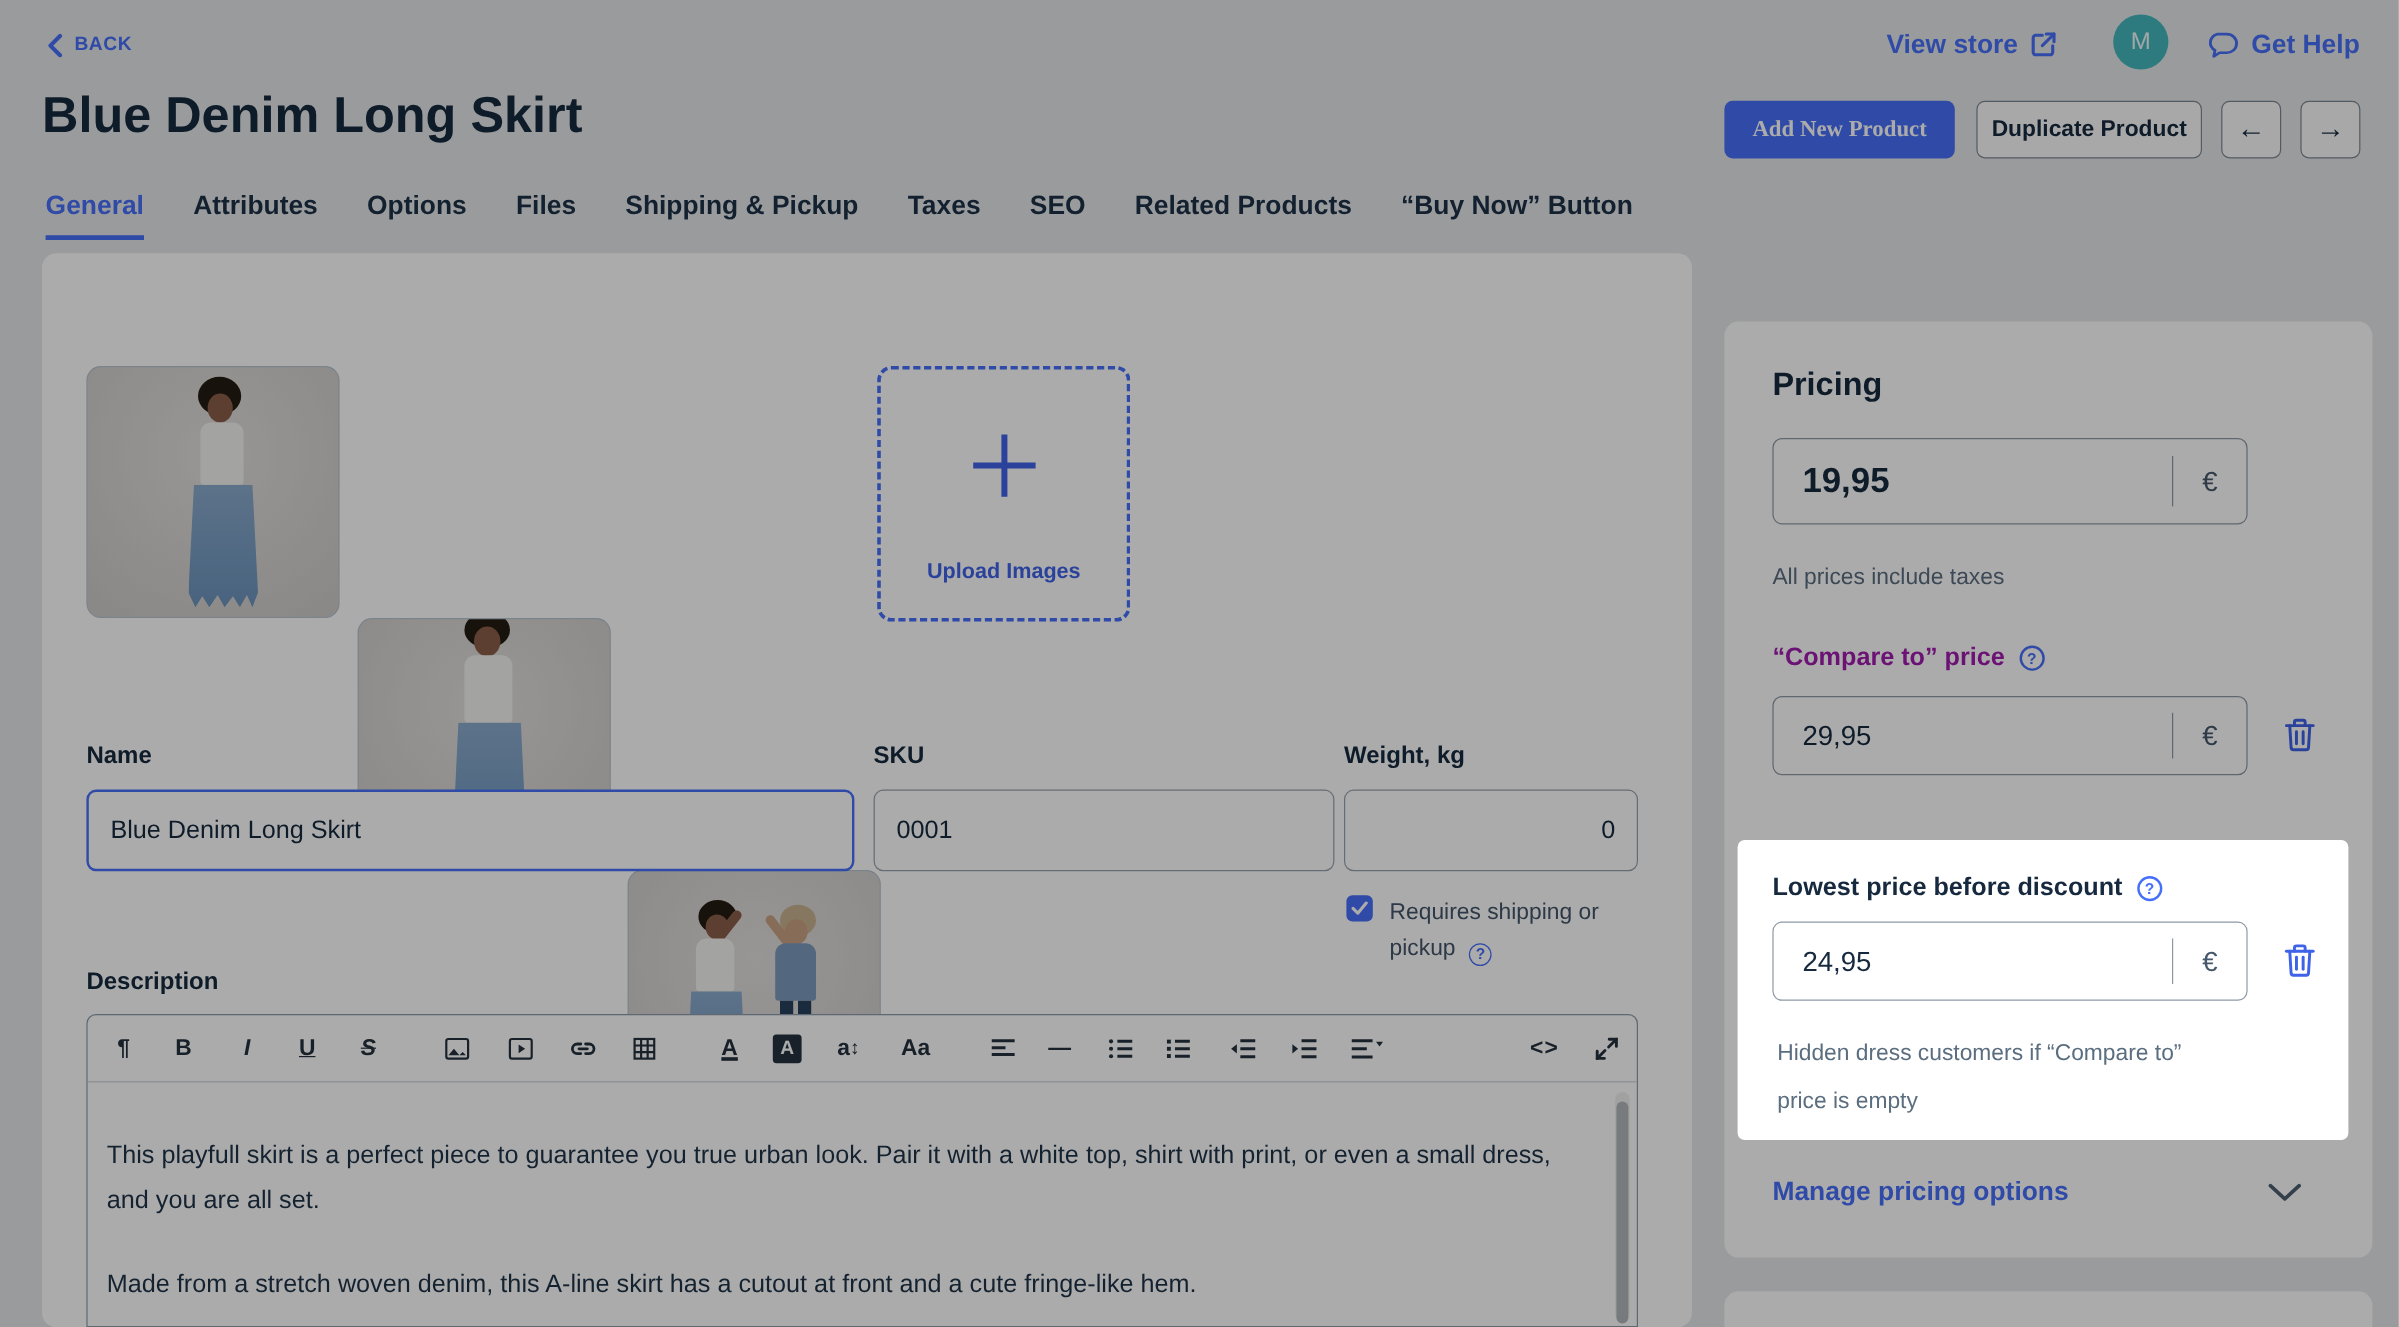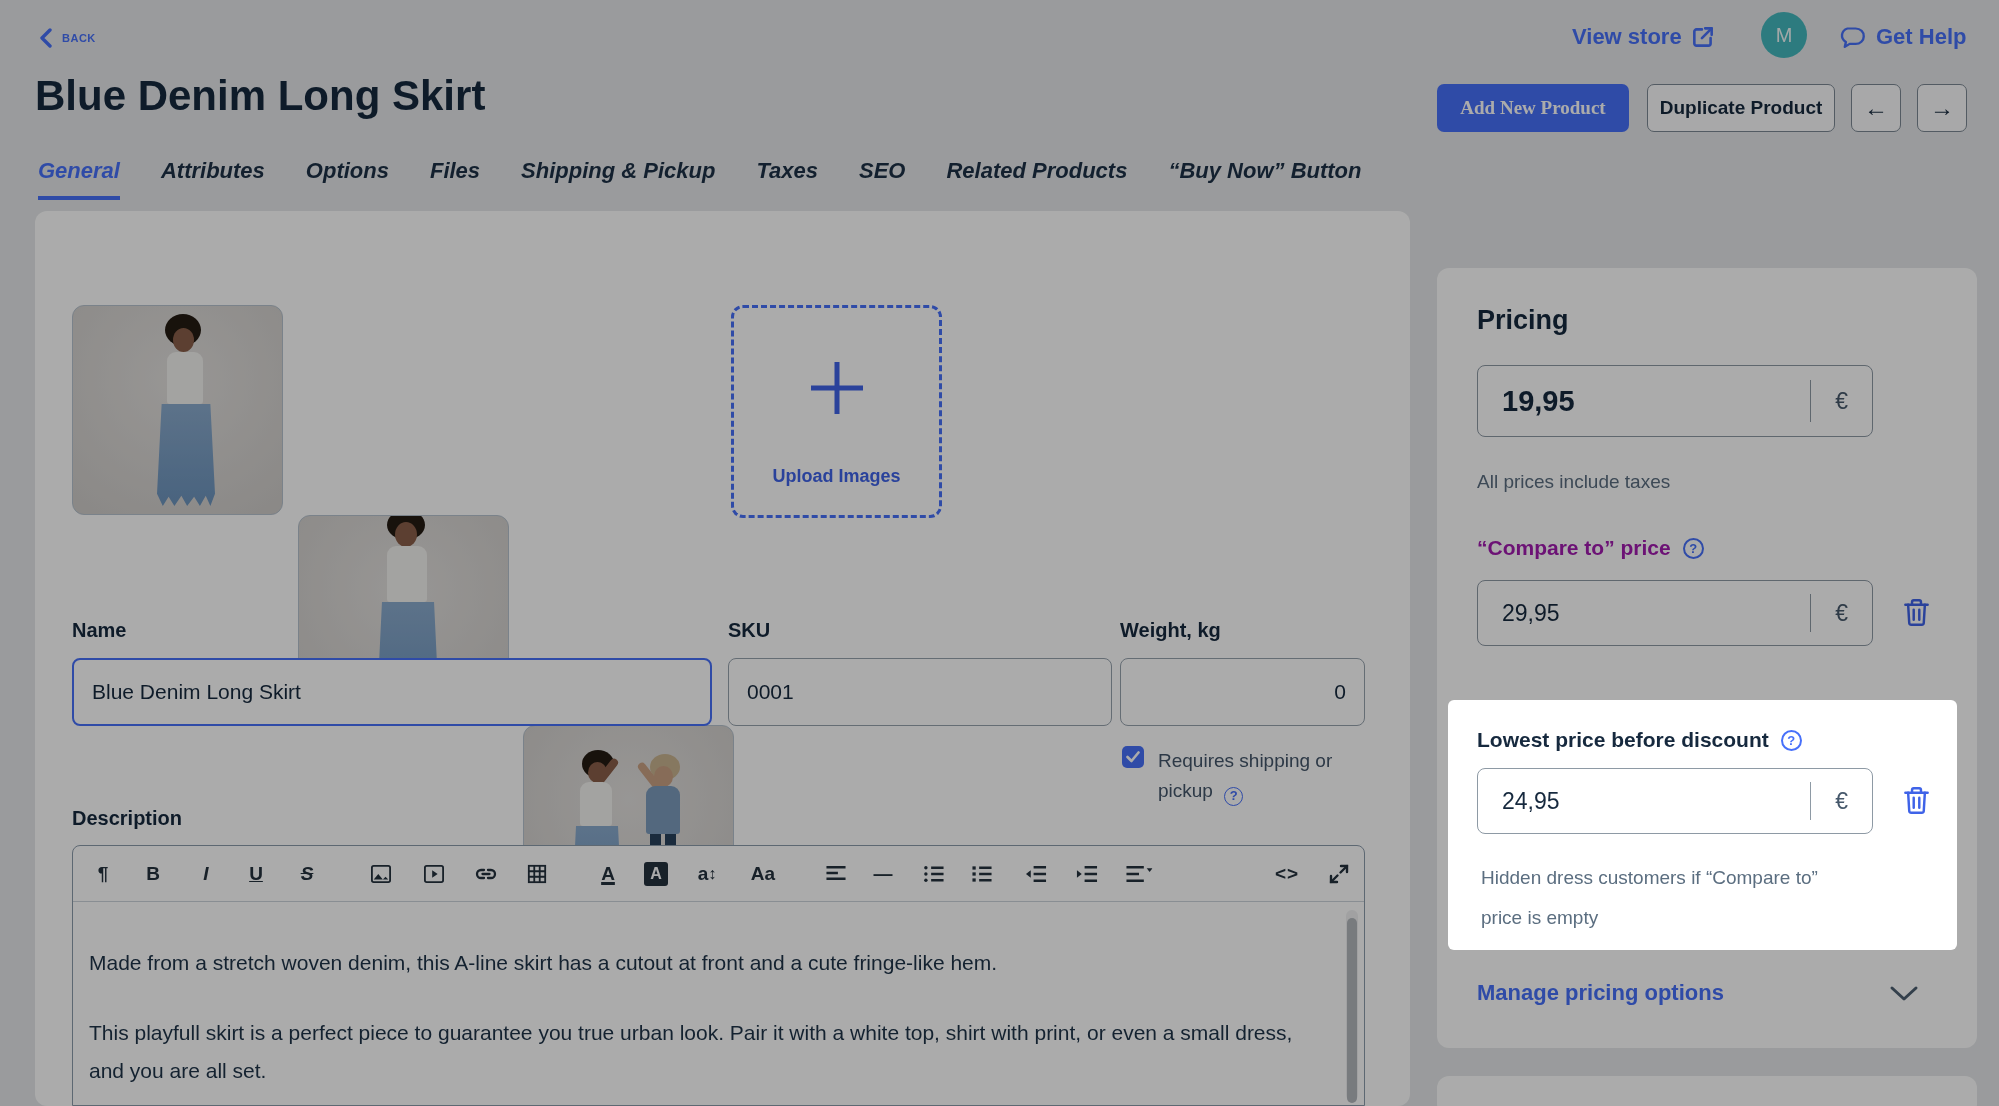--- a/index.html
+++ b/index.html
@@ -58,21 +58,21 @@
   .scroll-thumb { position:absolute; background:#b3b8bd; border-radius:6px; cursor:pointer; }
   .checkbox { width:22px; height:22px; background:#4770fa; border-radius:5px; display:flex; align-items:center; justify-content:center; cursor:pointer; }
   .overlay { position:absolute; inset:0; background:rgba(0,0,0,0.33); z-index:50; }
   .spotlight { position:absolute; z-index:60; background:#ffffff; border-radius:6px; }
   .trash { color:#3f63e8; cursor:pointer; }
   svg { display:block; }
 </style>
 </head>
 <body>
 
-<div class="abs link" style="left:38px; top:28px; font-size:11px; letter-spacing:.5px;">
+<div class="abs link" style="left:38px; top:28px; font-size:16px; letter-spacing:.5px;">
   <span>
     <svg width="16" height="20" viewBox="0 0 16 20">
         <polyline points="12,2 4,10 12,18" fill="none" stroke="#4770fa" stroke-width="3.4" stroke-linecap="round" stroke-linejoin="round"></polyline>
       </svg>
   </span>
   <span>BACK</span>
 </div>
 
 <div class="abs link" style="left:1572px; top:24px; font-size:22px;">
   <span>View store</span>
@@ -98,21 +98,21 @@
   <span>Get Help</span>
 </div>
 
 <h1 class="abs" style="left:35px; top:72px; font-size:42px; font-weight:800; color:#16293e;">Blue Denim Long Skirt</h1>
 
 <button class="abs btn btn-primary" style="left:1437px; top:84px; width:192px; height:48px;font-family:Liberation Serif, serif;">Add New Product</button>
 <button class="abs btn btn-secondary" style="left:1647px; top:84px; width:188px; height:48px;">Duplicate Product</button>
 <button class="abs btn btn-secondary" style="left:1851px; top:84px; width:50px; height:48px; font-size:24px;">←</button>
 <button class="abs btn btn-secondary" style="left:1917px; top:84px; width:50px; height:48px; font-size:24px;">→</button>
 
-<nav class="abs tabs" style="left:38px; top:158px;font-style:italic;">
+<nav class="abs tabs" style="left:38px; top:158px;">
   <span class="tab active">General</span>
   <span class="tab">Attributes</span>
   <span class="tab">Options</span>
   <span class="tab">Files</span>
   <span class="tab">Shipping &amp; Pickup</span>
   <span class="tab">Taxes</span>
   <span class="tab">SEO</span>
   <span class="tab">Related Products</span>
   <span class="tab">“Buy Now” Button</span>
 </nav>
@@ -293,22 +293,22 @@
         <svg width="20" height="20" viewBox="0 0 20 20" stroke="#25323e" stroke-width="2.4" fill="none" stroke-linecap="round">
             <polyline points="12,2 18,2 18,8"></polyline>
             <line x1="18" y1="2" x2="11.5" y2="8.5"></line>
             <polyline points="8,18 2,18 2,12"></polyline>
             <line x1="2" y1="18" x2="8.5" y2="11.5"></line>
           </svg>
       </span>
     </div>
 
     <div class="desc-text" style="padding:42px 60px 0 16px;">
+      <p>This playfull skirt is a perfect piece to guarantee you true urban look. Pair it with a white top, shirt with print, or even a small dress, and you are all set.</p>
       <p>Made from a stretch woven denim, this A-line skirt has a cutout at front and a cute fringe-like hem.</p>
-      <p>This playfull skirt is a perfect piece to guarantee you true urban look. Pair it with a white top, shirt with print, or even a small dress, and you are all set.</p>
     </div>
 
     <div class="scroll-track" style="right:6px; top:64px; width:12px; bottom:4px;"></div>
     <div class="scroll-thumb" style="right:7px; top:72px; width:10px; height:185px;"></div>
   </div>
 </section>
 
 <aside class="abs card" style="left:1437px; top:268px; width:540px; height:780px;">
   <h2 style="position:absolute; left:40px; top:37px; font-size:27px; font-weight:800; color:#16293e;">Pricing</h2>
 

